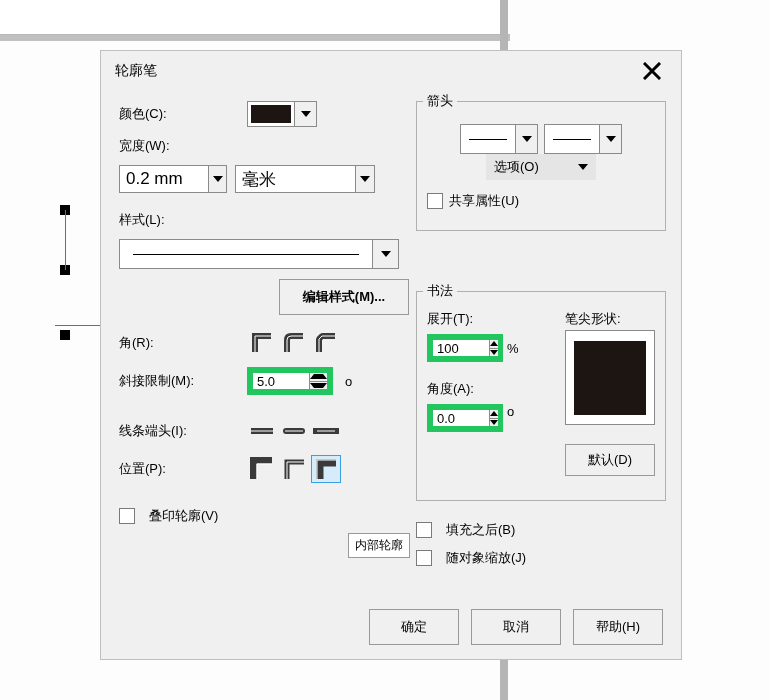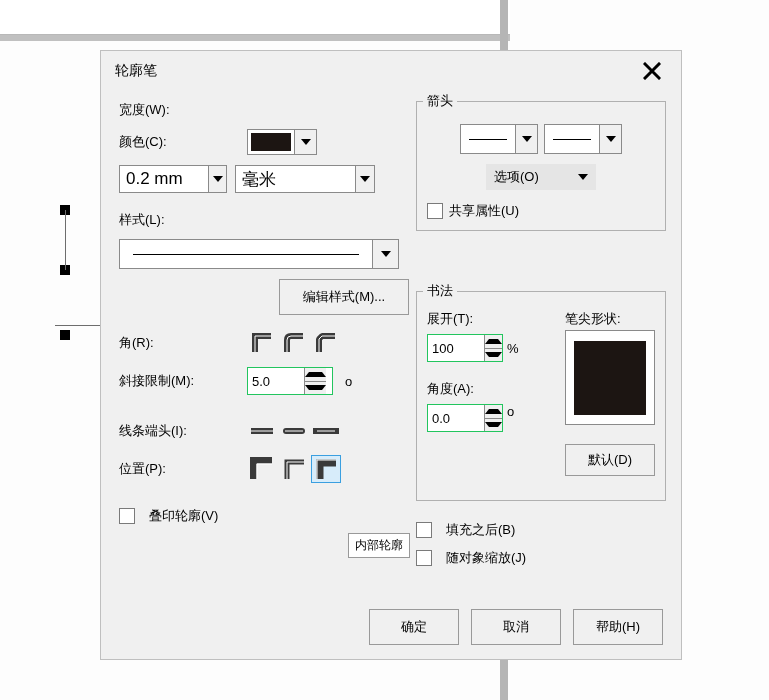--- a/index.html
+++ b/index.html
@@ -126,35 +126,35 @@
   .btn {
     background:#f0f0f0;
     border:1px solid #999;
     padding:6px 14px;
     font-family:inherit;
     font-size:13px;
     cursor:pointer;
     min-width: 90px;
     text-align:center;
   }
-  .btn-wide { min-width: 130px; padding:8px 6px;}
+  .btn-wide { min-width: 130px; padding:8px 6px;font-weight:bold;}
 
   
   .icon-row { display:flex; gap:2px; }
   .icon-btn {
     width:30px; height:28px;
     display:flex;align-items:center;justify-content:center;
     cursor:pointer;
   }
   .icon-btn.sel { border:1px solid #3a9fe0; background:#d7ecfa;}
 
   
   .spinner {
     display:flex;
-    border:1px solid #22c55e;
+    border:6px solid #22c55e;
     background:#fff;
     height:28px;
     width:86px;
   }
   .spinner input { border:none;outline:none;width:56px;padding:0 4px;font-size:13px;font-family:inherit;}
   .spin-ctrl { width:22px; display:flex;flex-direction:column;border-left:1px solid #8a8a8a;}
   .spin-ctrl div{flex:1;display:flex;align-items:center;justify-content:center;background:#f0f0f0;cursor:pointer;}
   .spin-ctrl div + div { border-top:1px solid #8a8a8a;}
 
   
@@ -232,31 +232,31 @@
           <path d="M2 2 L16 16 M16 2 L2 16" stroke="#000" stroke-width="3" stroke-linecap="square"></path>
         </svg>
     </span>
   </div>
 
   <div class="body">
 
     <div class="left-col">
 
       <div class="row">
-        <span class="label">宽度(W):</span>
-      </div>
-
-      <div class="row">
         <span class="label">颜色(C):</span>
         <div class="swatch-combo">
           <div class="swatch"></div>
           <div class="dd-btn">
               <div class="tri-down"></div>
             </div>
         </div>
+      </div>
+
+      <div class="row">
+        <span class="label">宽度(W):</span>
       </div>
       <div class="row">
         <div class="combo" style="width:108px">
           <input value="0.2 mm" style="">
           <div class="dd-btn">
               <div class="tri-down"></div>
             </div>
         </div>
         <div class="combo" style="width:140px">
           <input value="毫米" style="">
@@ -392,21 +392,21 @@
         </div>
         <div class="arrow-combo">
           <div class="preview">
               <div class="ln"></div>
             </div>
           <div class="dd-btn" style="width:22px">
               <div class="tri-down"></div>
             </div>
         </div>
       </div>
-      <div style="display:flex;gap:16px;justify-content:center;margin-top:10px;">
+      <div style="display:flex;gap:16px;justify-content:center;">
         <div class="opt-combo">
           <span>选项(O)</span>
           <div class="tri-down"></div>
         </div>
       </div>
       <div style="margin-top:12px;display:flex;align-items:center;">
         <span class="checkbox"></span>
         <span>共享属性(U)</span>
       </div>
     </div>

